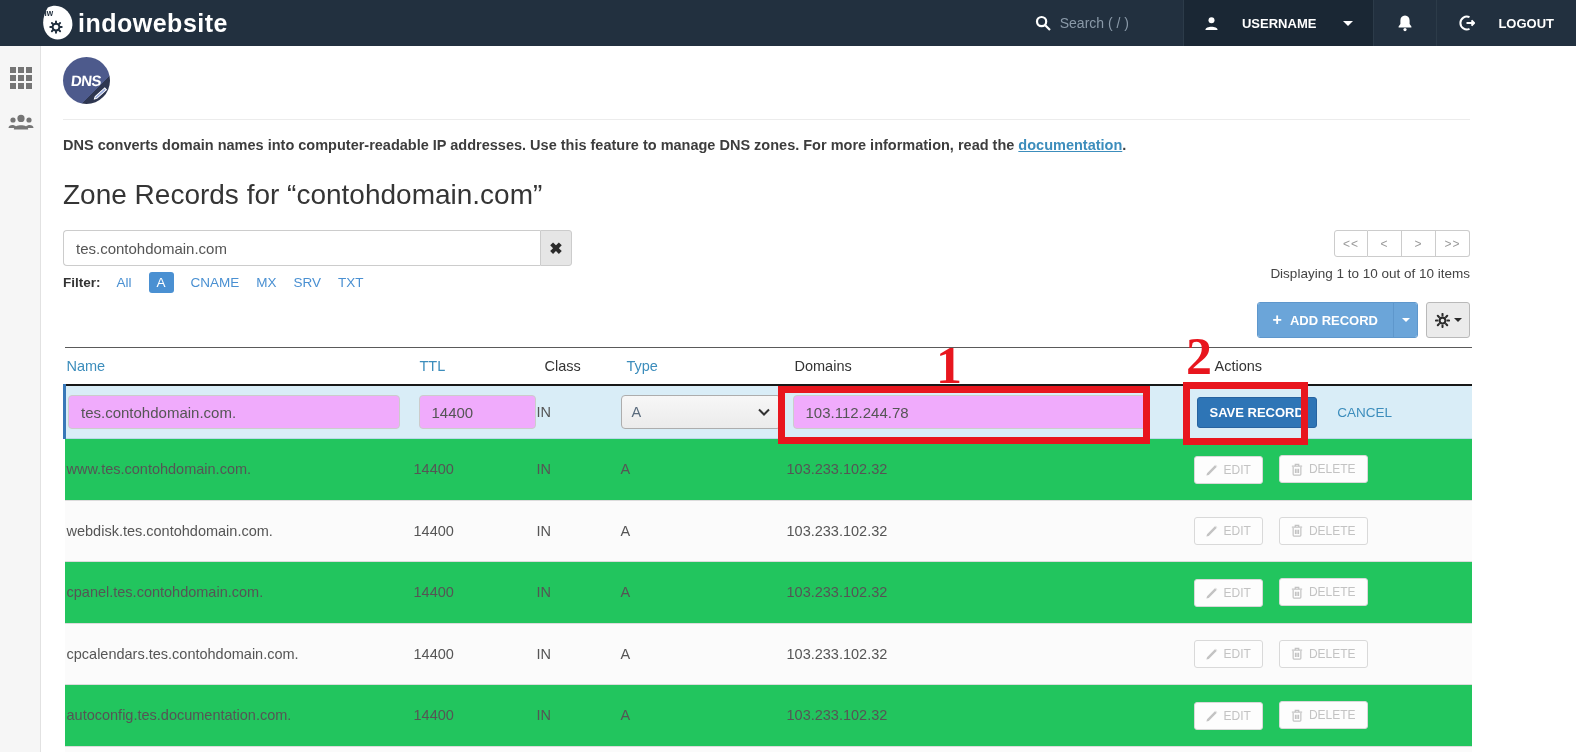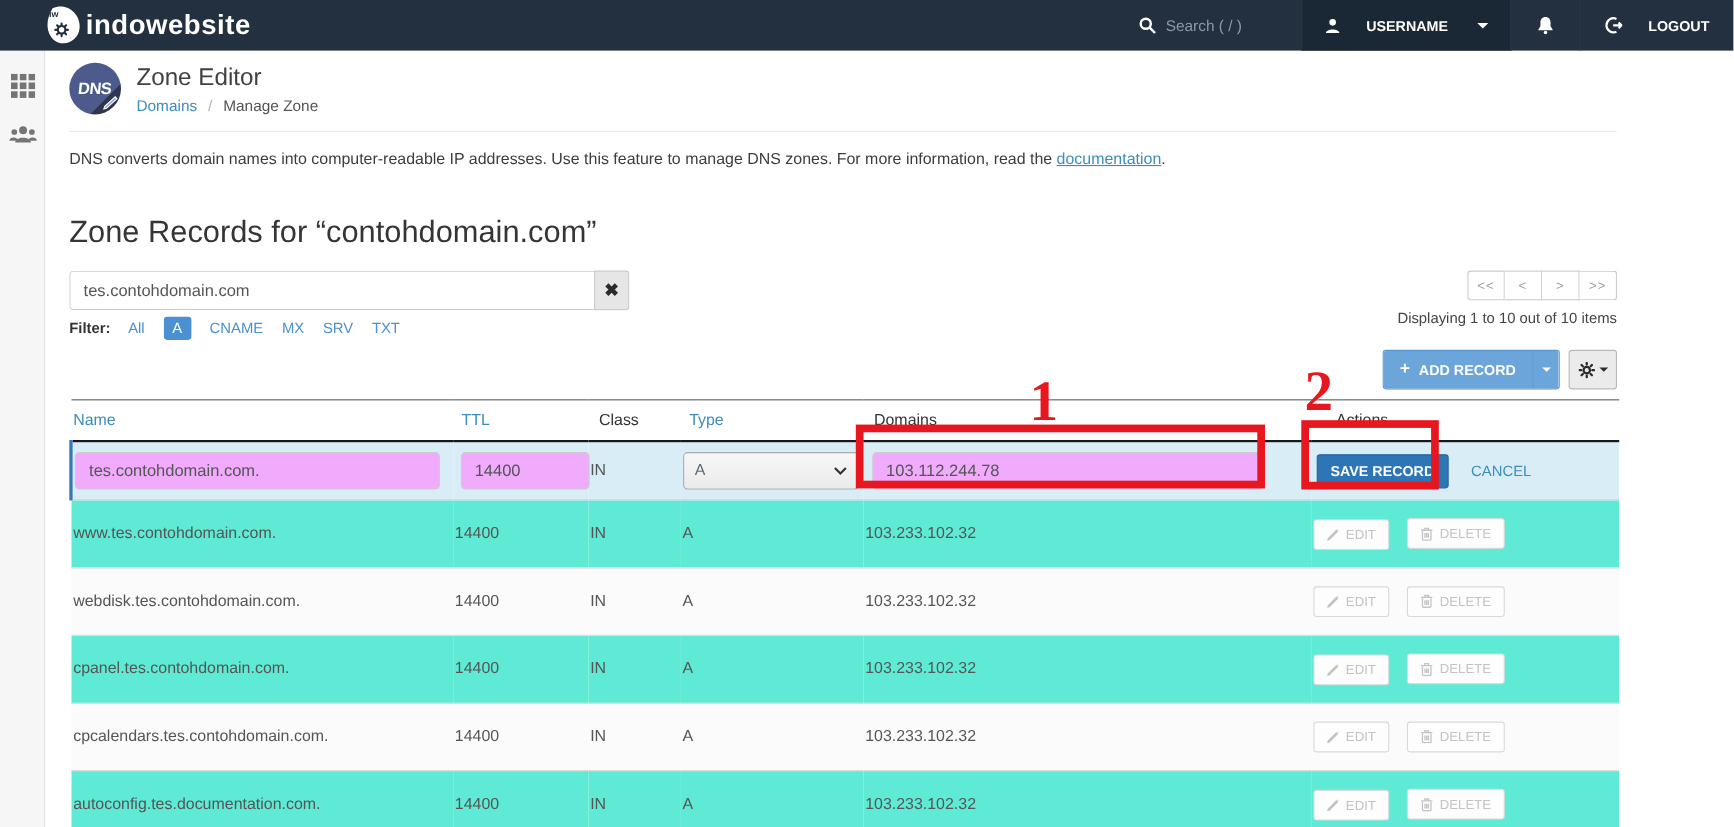--- a/index.html
+++ b/index.html
@@ -41,24 +41,24 @@
                background:linear-gradient(315deg,#2e3650 30%,#4d5a8c 30%);
                display:flex; align-items:center; justify-content:center; }
   .dns-badge span { color:#fff; font-weight:bold; font-size:15px; letter-spacing:-.5px; transform:skewX(-6deg); }
   .dns-pencil { position:absolute; right:2px; bottom:4px; }
   .page-titles h1 { font-size:22px; font-weight:400; color:#414141; }
   .breadcrumb { margin-top:5px; font-size:14px; }
   .breadcrumb .bc-link { color:#3c8dbc; text-decoration:none; cursor:pointer; }
   .breadcrumb .bc-sep { color:#b5b5b5; margin:0 6px; }
   .breadcrumb .bc-current { color:#555; }
 
-  .page-desc { margin-top:17px; font-size:14.5px; color:#3d3d3d; }
+  .page-desc { margin-top:17px; font-size:14.5px; color:#3d3d3d;font-weight:bold; }
   .page-desc a { color:#3c8dbc; text-decoration:underline; cursor:pointer; }
 
-  h2.zone-heading { margin-top:42px; font-size:28px; font-weight:400; color:#353535; }
+  h2.zone-heading { margin-top:26px; font-size:28px; font-weight:400; color:#353535; }
 
   
   .controls { position:relative; margin-top:19px; }
   .zone-search { display:flex; width:509px; }
   .zone-search input { width:569px; height:36px; border:1px solid #ccc; border-right:none;
                        border-radius:4px 0 0 4px; padding:0 12px; font-size:15px; color:#555;
                        font-family:"Liberation Sans",sans-serif; outline:none; }
   .zone-clear { width:38px; height:36px; border:1px solid #ccc; background:#e6e6e6;
                 border-radius:0 3px 3px 0; font-size:16px; color:#2b2b2b; cursor:pointer;
                 display:flex; align-items:center; justify-content:center; font-weight:bold; }
@@ -111,21 +111,21 @@
   .select-box { width:160px; height:34px; border:1px solid #adadad; border-radius:4px;
                 background:linear-gradient(#f7f7f7,#ebebeb); display:flex; align-items:center;
                 justify-content:space-between; padding:0 10px; cursor:pointer; }
   .select-box .sel-val { font-size:14.5px; color:#5a6b7d; }
   .btn-save { margin-left:3px; background:#2e75b6; border:1px solid #2763a0; color:#fff;
               font-size:13px; font-weight:bold; padding:7px 12px; border-radius:3px; cursor:pointer;
               font-family:"Liberation Sans",sans-serif; }
   .link-cancel { color:#3c8dbc; font-size:13.5px; margin-left:16px; cursor:pointer; }
 
   tr.record-row td { font-size:14.5px; color:#555; padding:16px 2px; border-top:1px solid #dcdcdc; }
-  tr.record-row.odd td { background:#5eead4; }
+  tr.record-row.odd td { background:#22c55e; }
   tr.record-row.even td { background:#fbfbfb; }
   td.cd-name{padding-left:2px;} td.cd-ttl{padding-left:8px;} td.cd-class{padding-left:10px;}
   td.cd-type{padding-left:8px;} td.cd-record{padding-left:10px;}
   td.cd-actions{ padding:10px 0 10px 8px; }
   .btn-ghost { display:inline-flex; align-items:center; gap:6px; padding:6px 11px;
                background:#fdfdfd; border:1px solid #d9d9d9; border-radius:3px;
                color:#c3c3c3; font-size:12px; cursor:pointer;
                font-family:"Liberation Sans",sans-serif; }
   .btn-ghost + .btn-ghost { margin-left:12px; }
 
@@ -231,28 +231,20 @@
   <div class="content">
 
     <div class="page-header">
       <div class="dns-badge">
         <span>DNS</span>
         <span class="dns-pencil">
           <svg width="14" height="14" viewBox="0 0 14 14">
             <path d="M1 13 L3.4 12.4 L12 3.8 L10.2 2 L1.6 10.6 Z" fill="#93a6dd" stroke="#ffffff" stroke-width="1"></path>
           </svg>
         </span>
-      </div>
-      <div class="page-titles">
-        <h1>Zone Editor</h1>
-        <div class="breadcrumb">
-          <span class="bc-link">Domains</span>
-          <span class="bc-sep">/</span>
-          <span class="bc-current">Manage Zone</span>
-        </div>
       </div>
     </div>
 
     <p class="page-desc"><span>DNS converts domain names into computer-readable IP addresses. Use this feature to manage DNS zones. For more information, read the </span><a>documentation</a><span>.</span></p>
 
     <h2 class="zone-heading">Zone Records for “contohdomain.com”</h2>
 
     <div class="controls">
       <div class="zone-search">
         <input type="text" value="tes.contohdomain.com" style="">

